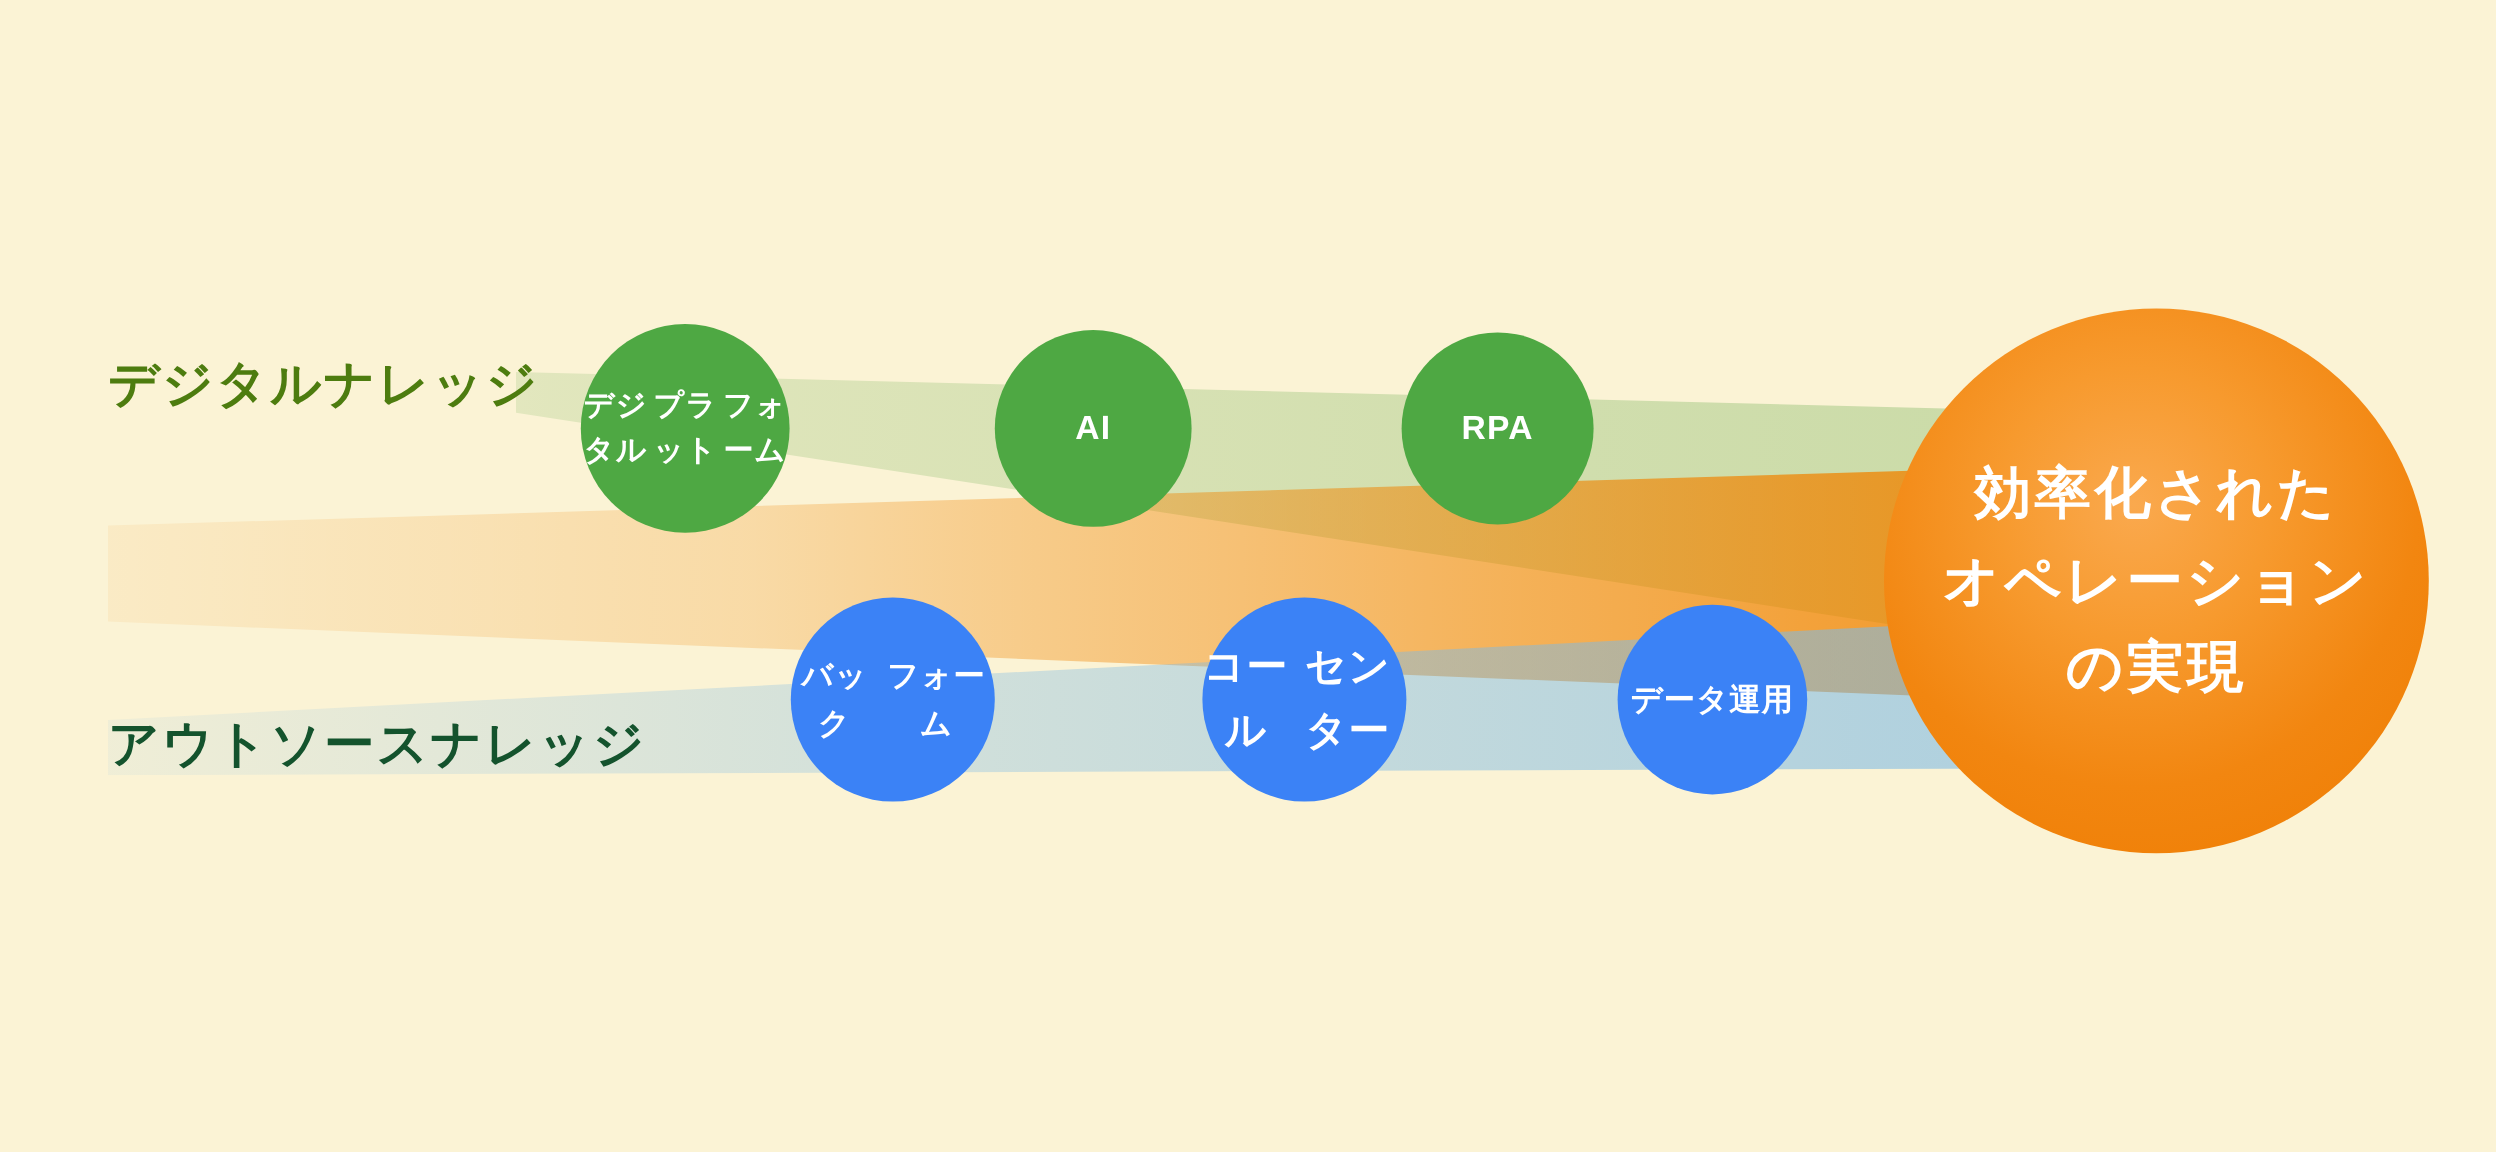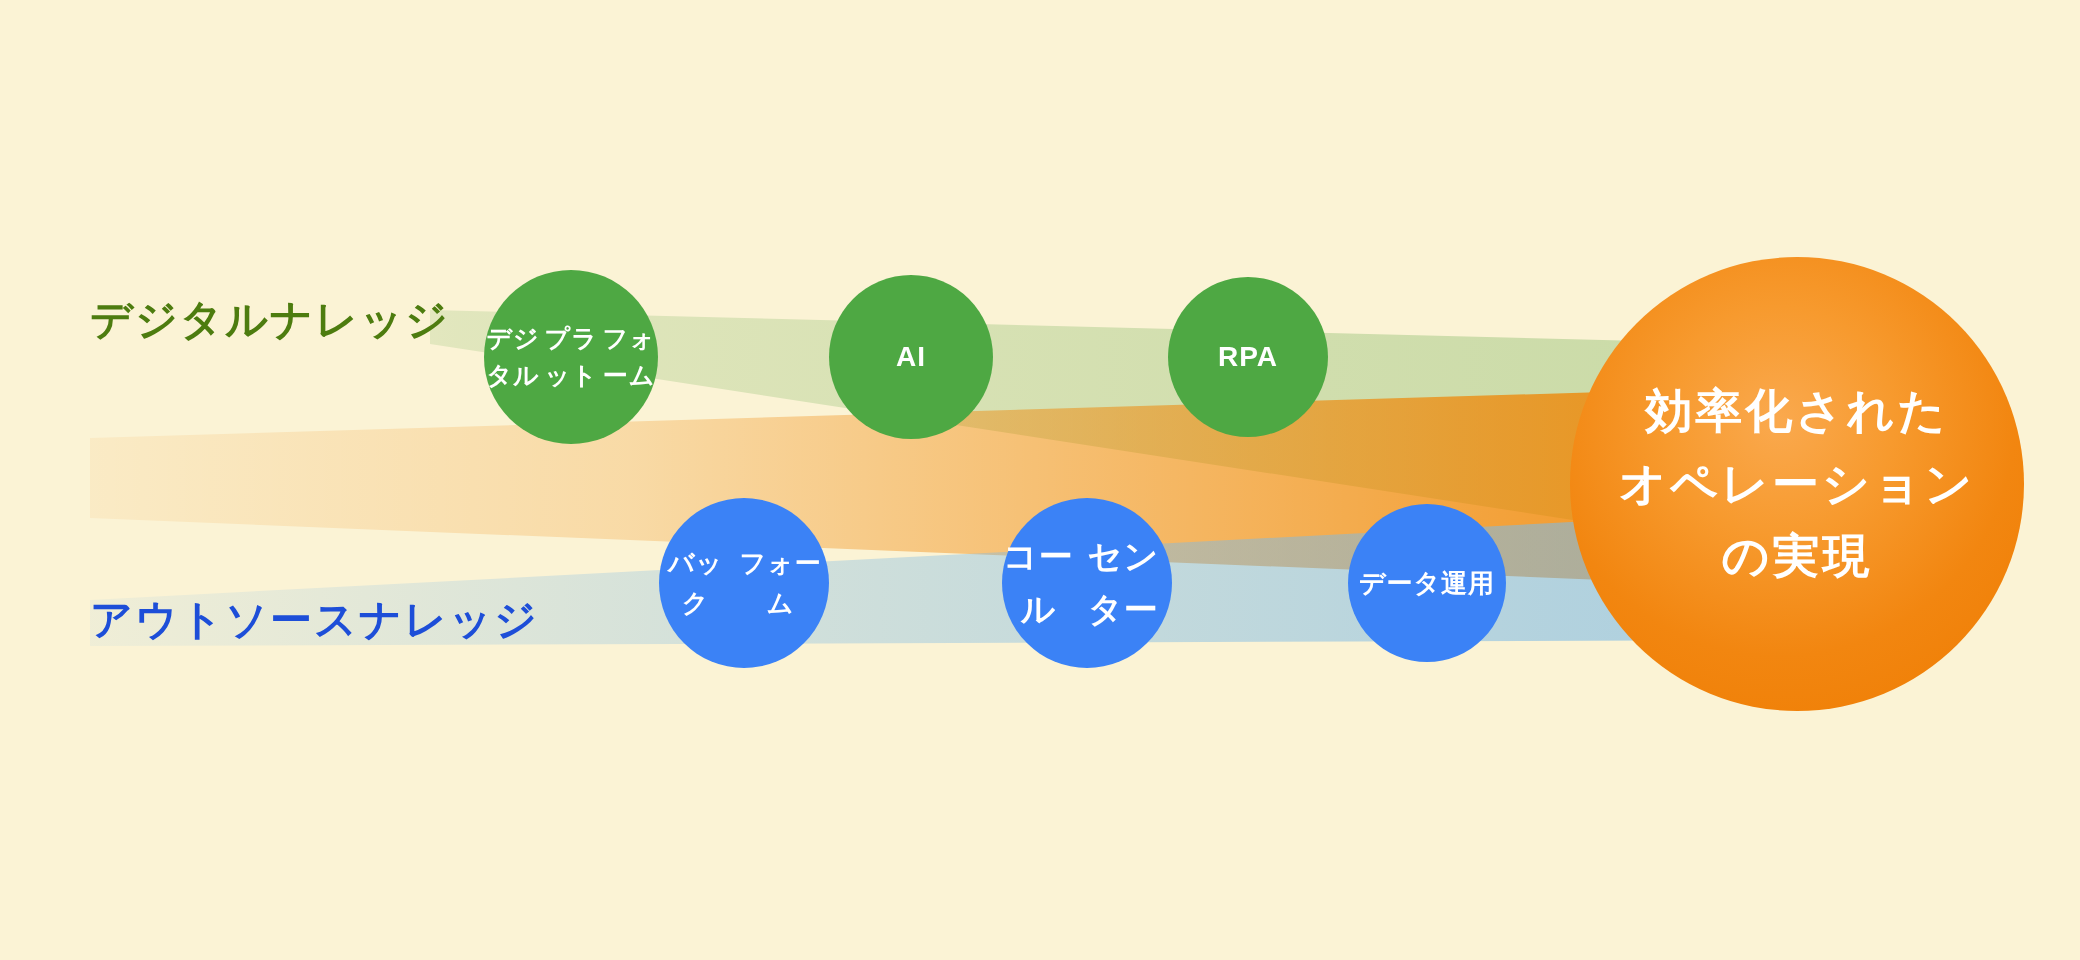--- a/index.html
+++ b/index.html
@@ -47,21 +47,21 @@
     position: absolute;
     left: 90px;
     transform: translateY(-50%);
     font-size: 42px;
     font-weight: 700;
     letter-spacing: 2px;
     white-space: nowrap;
   }
   .label-digital   { top: 320px; color: #4d7c0f; }
   .label-bpr       { top: 473px; color: #ed7412; }
-  .label-outsource { top: 620px; color: #1d4ed8; }
+  .label-outsource { top: 620px; color: #14532d; }
 
   
   .node {
     position: absolute;
     border-radius: 50%;
     display: flex;
     flex-direction: row;
     align-items: center;
     justify-content: center;
     text-align: center;

